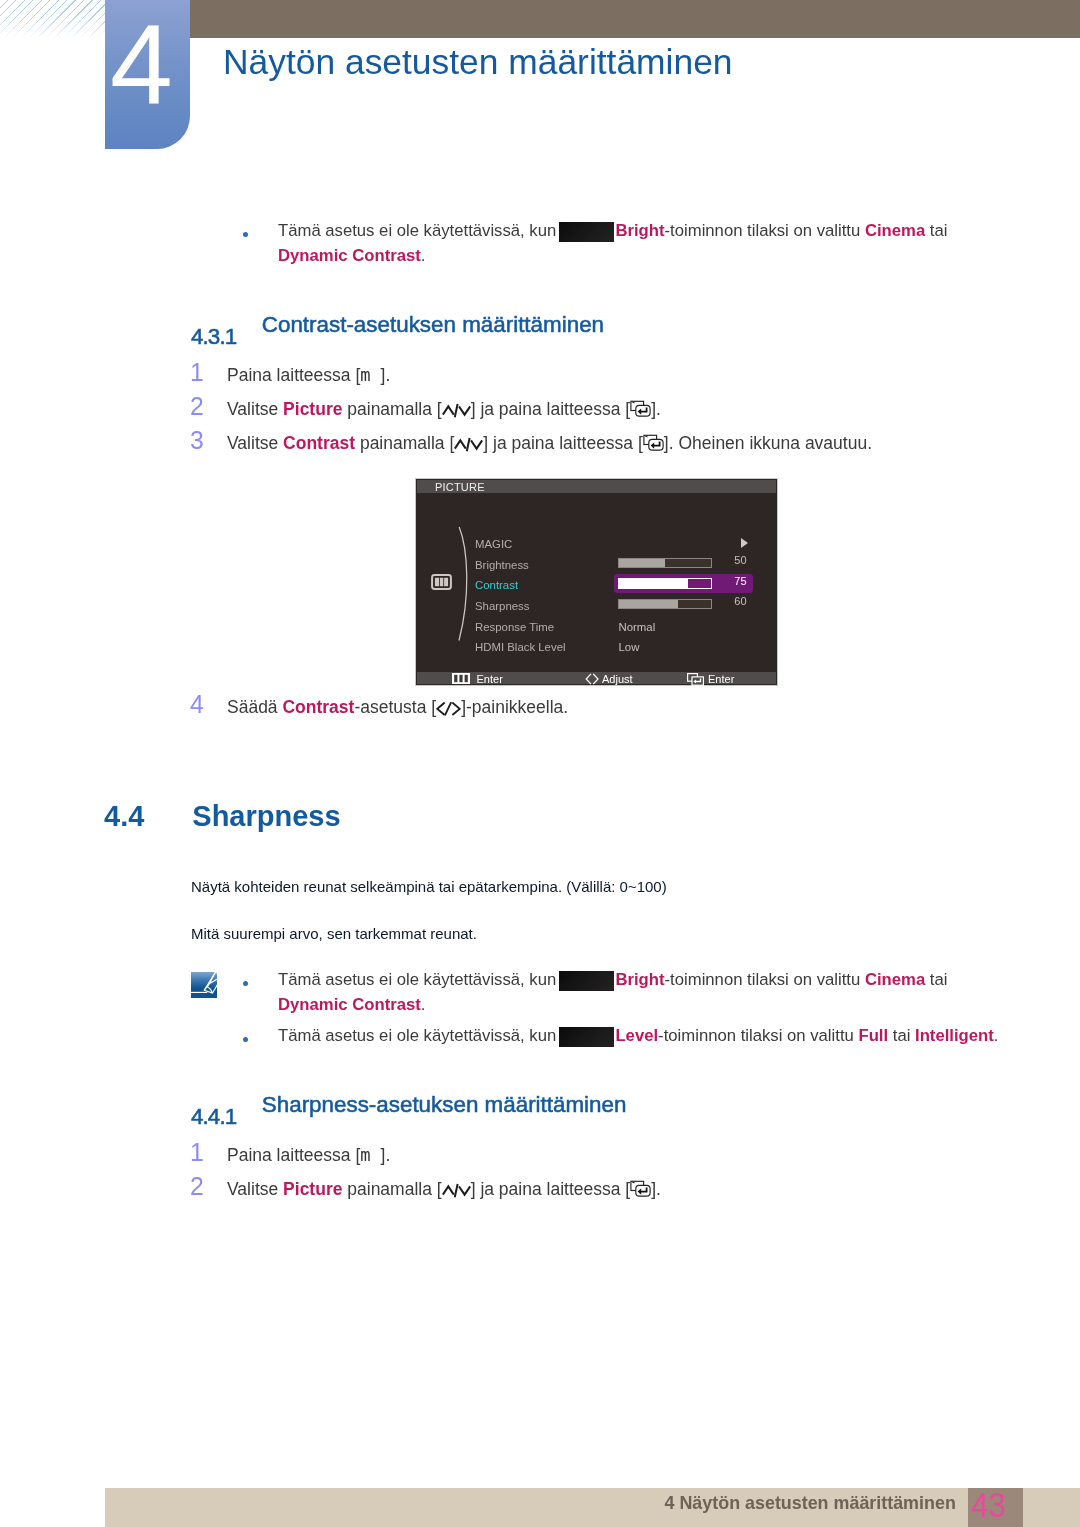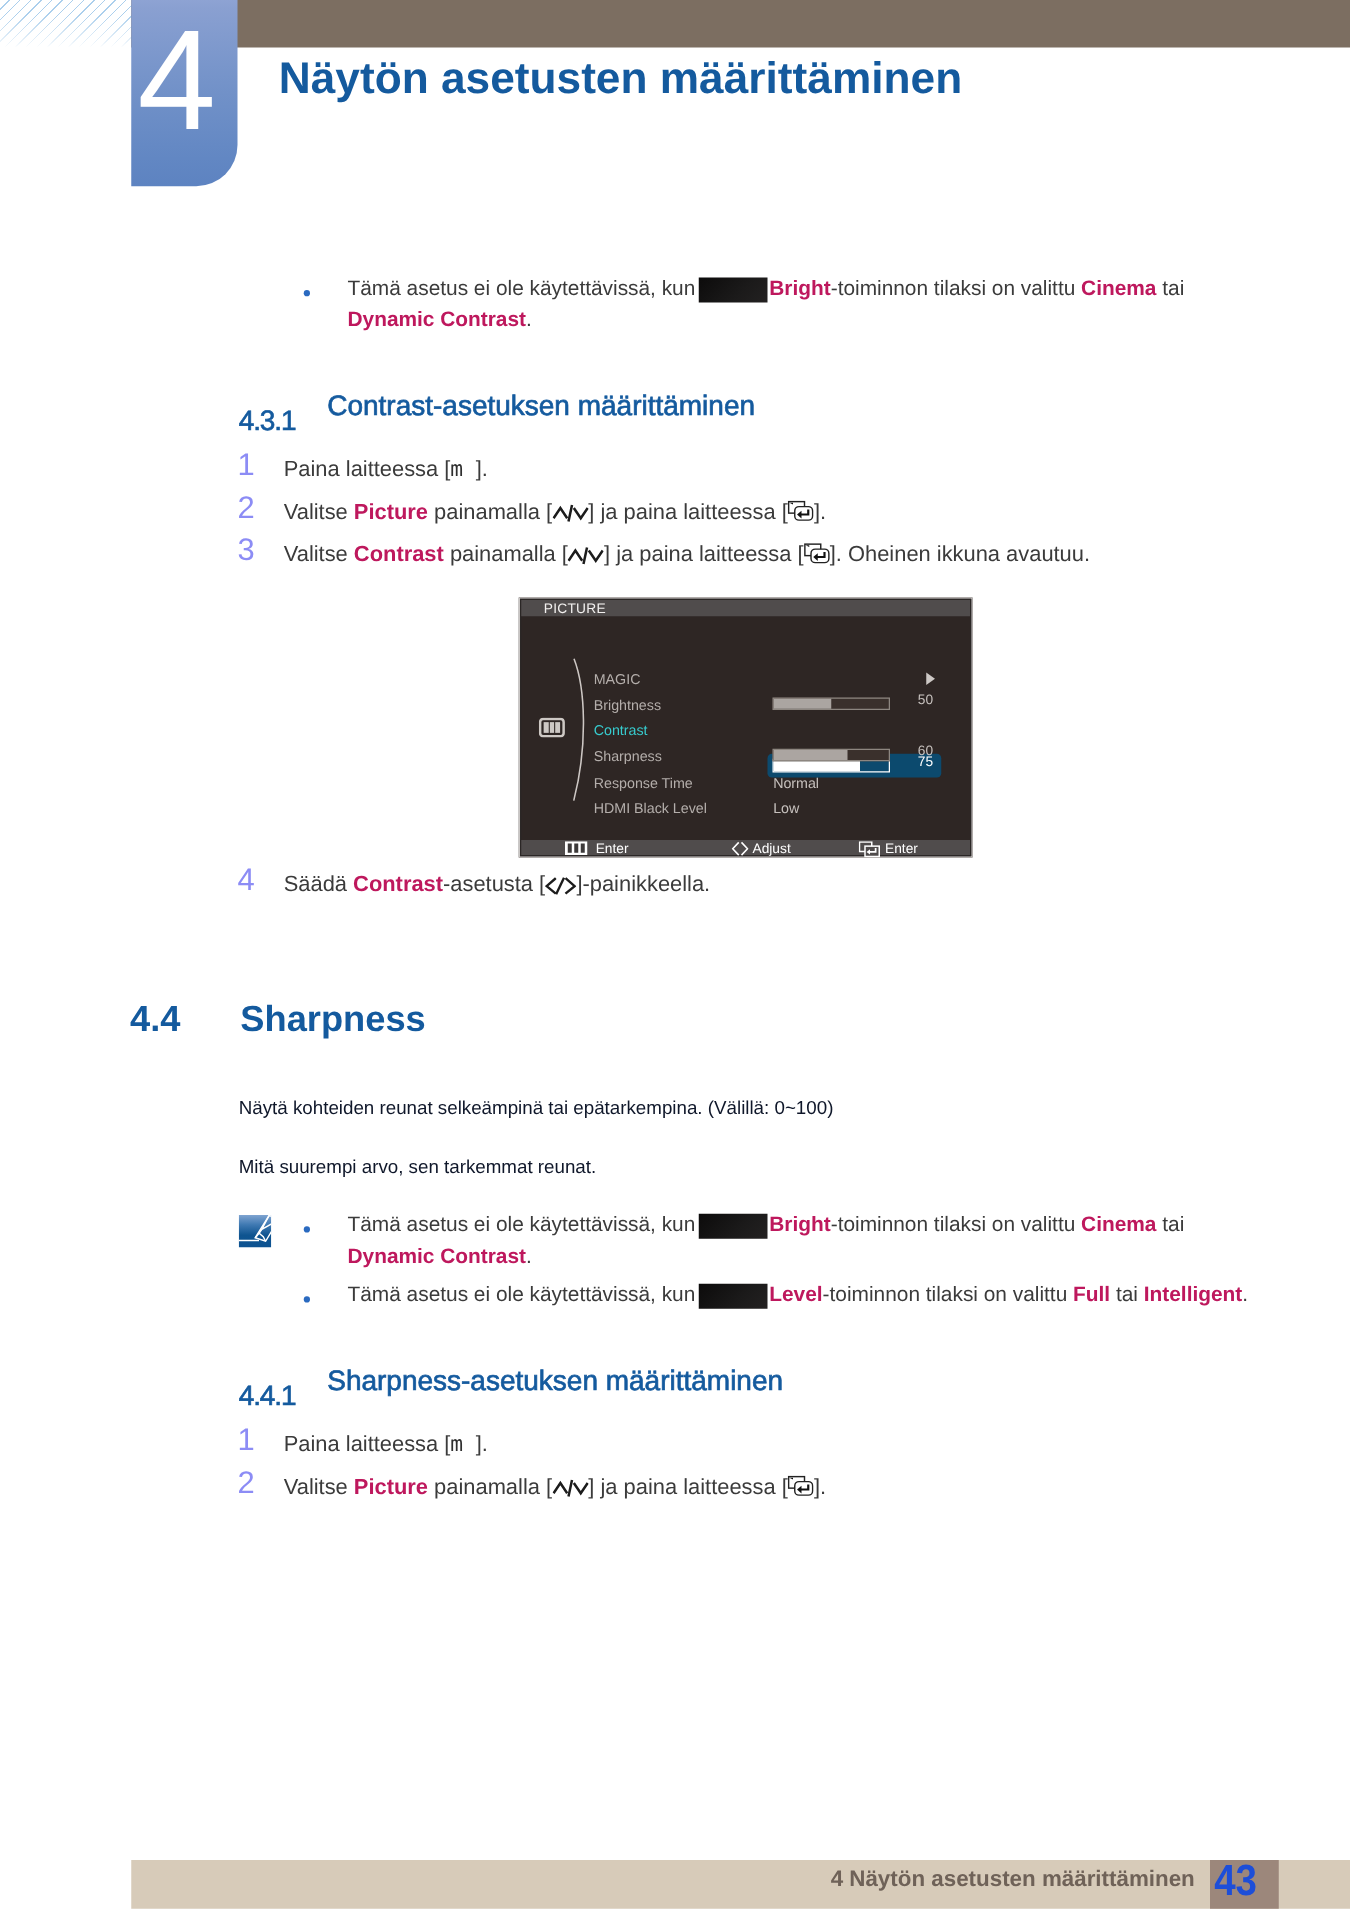--- a/index.html
+++ b/index.html
@@ -30,21 +30,21 @@
     border-bottom-right-radius:33px;
   }
   .chap-num {
     position:absolute; left:0px; top:25px; width:85px; height:80px;
     color:#ffffff; font-size:114px; line-height:80px; text-align:left;
     font-weight:400; letter-spacing:0px; padding-left:5px;
     transform:scaleX(0.99); transform-origin:0 0;
   }
   .chap-title {
     position:absolute; left:223px; top:48.5px;
-    color:#145a9e; font-size:35.4px; font-weight:bold; letter-spacing:0px;
+    color:#145a9e; font-size:35.4px; font-weight:normal; letter-spacing:0px;
     line-height:27px;
   }
 
   
   .sec-h3 { position:absolute; color:#145a9e; font-size:22.4px; font-weight:normal; white-space:nowrap;
             -webkit-text-stroke:0.55px #145a9e; }
   .sec-h3 .num { position:absolute; left:0; top:12px; }
   .sec-h3 .ttl { position:absolute; left:70.8px; top:0; }
   .sec-h3 .num { letter-spacing:-0.9px; }
 
@@ -79,38 +79,38 @@
   .osd-head span { position:absolute; left:18px; top:1.5px; color:#f2f0ef; font-size:11px; line-height:11px; letter-spacing:0.2px; }
   .osd-body { position:absolute; left:0; right:0; }
   .osd-foot { position:absolute; left:1px; right:1px; bottom:1px; height:12px; background:#504c4c; }
   .osd-row { position:absolute; left:0; width:361px; height:20.6px; }
   .osd-label { position:absolute; left:59px; top:0; color:#b4aeab; font-size:11.4px; line-height:18px; }
   .osd-row.sel .osd-label { color:#37cbce; }
   .osd-arrow { position:absolute; left:324.6px; top:2.7px; width:0; height:0;
                border-left:7px solid #cdc8c5; border-top:5.7px solid transparent; border-bottom:5.7px solid transparent; }
   .osd-val { position:absolute; left:202.5px; top:0; color:#c6c0bd; font-size:11.4px; line-height:18px; }
   .osd-slider-wrap { position:absolute; left:198px; top:-2px; width:139px; height:19px; }
-  .osd-row.sel .osd-slider-wrap { background:#0c4a6e; border-radius:3.5px;margin-top:29px; }
+  .osd-row.sel .osd-slider-wrap { background:#701a75; border-radius:3.5px; }
   .osd-track { position:absolute; left:4.2px; top:4px; width:94px; height:10px; background:#3a302c; border:1px solid #8d8680; }
   .osd-fill { position:absolute; left:0; top:0; height:100%; background:#aba5a1; }
   .osd-row.sel .osd-track { border:1.2px solid #ffffff; background:transparent; top:4px; height:11px; }
   .osd-row.sel .osd-fill { background:#ffffff; }
   .osd-num { position:absolute; left:120.3px; top:-2.5px; color:#c6c0bd; font-size:11px; line-height:19px; }
   .osd-row.sel .osd-num { color:#ffffff; }
   .osd-foot-item { position:absolute; top:0; height:13px; color:#ffffff; font-size:11px; line-height:13px; }
   .osd-foot-item .fi { position:absolute; left:0; top:1px; }
   .osd-foot-item .fl { position:absolute; top:0.5px; }
   .osd-side-icon { position:absolute; left:15.4px; top:81.7px; }
   .osd-arc { position:absolute; left:42.2px; top:33px; }
 
   
   .foot-band { position:absolute; left:105.3px; top:1487.6px; width:974.7px; height:40px; background:#d7cbb9; }
   .foot-text { position:absolute; left:664.5px; top:1494.5px; color:#6f6258; font-size:17.9px; font-weight:bold; line-height:17px; }
   .foot-pagebox { position:absolute; left:967.5px; top:1487.6px; width:55px; height:40px; background:#9c877b; }
-  .foot-pagenum { position:absolute; left:967.5px; top:1487.2px; width:42px; height:36px; color:#1d4ed8; font-size:35px; line-height:36px; text-align:center; font-weight:700; }
+  .foot-pagenum { position:absolute; left:967.5px; top:1487.2px; width:42px; height:36px; color:#ec4899; font-size:35px; line-height:36px; text-align:center; font-weight:400; }
   .foot-pagenum span { display:inline-block; transform:scaleX(0.88); }
 </style>
 </head>
 <body>
 
 <div class="page">
 
   <div class="hatch"></div>
   <div class="taupe-bar"></div>
   <div class="chap-tab">

